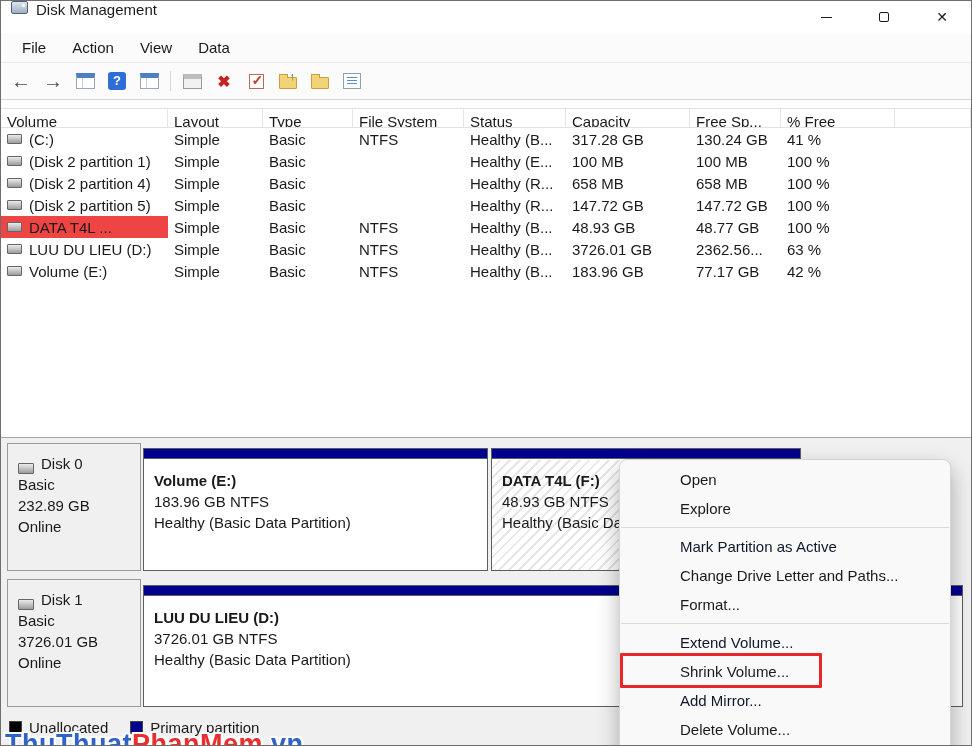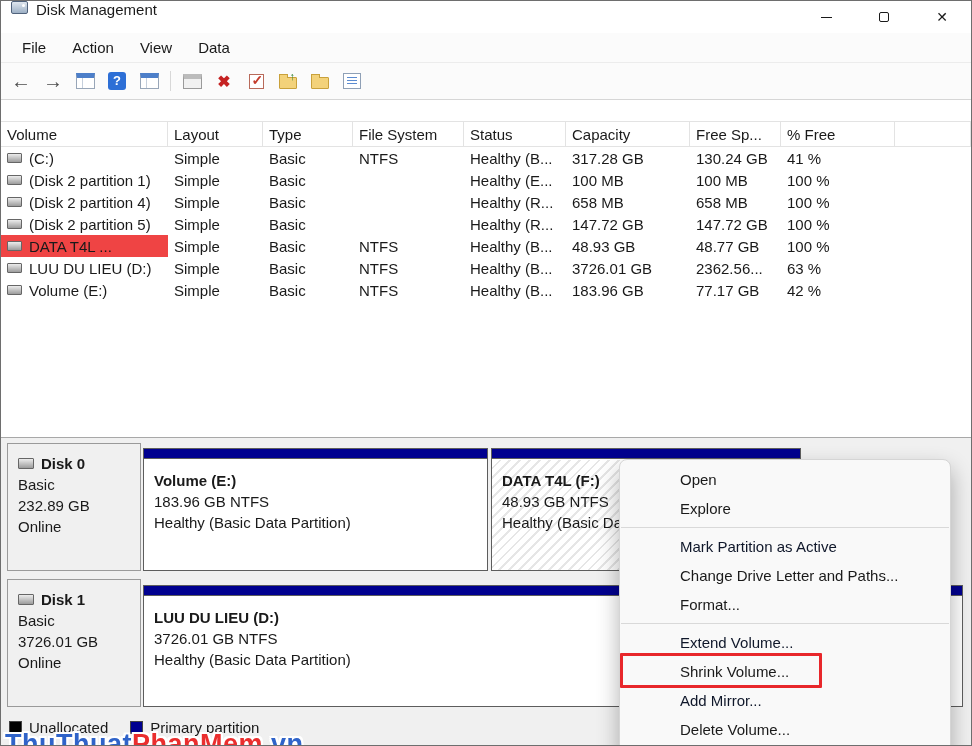--- a/index.html
+++ b/index.html
@@ -37,31 +37,31 @@
   .g-check{width:15px;height:15px;border:1px solid #b86a5a;background:#fff;position:relative}
   .g-check::before{content:"\2713";color:#c43c2c;position:absolute;left:2px;top:-3px;font-size:14px;font-weight:bold}
   .g-folder{width:18px;height:12px;background:#f3d27a;border:1px solid #c9a13b;border-radius:1px;position:relative;margin-top:4px}
   .g-folder::before{content:"";position:absolute;top:-4px;left:-1px;width:7px;height:3px;background:#f3d27a;border:1px solid #c9a13b;border-bottom:none}
   .g-folder-up::after{content:"\2191";position:absolute;right:1px;top:-8px;color:#2c7d2c;font-size:11px;font-weight:bold}
   .g-form{width:18px;height:16px;border:1px solid #8fa0b6;background:#fff;position:relative}
   .g-form::before{content:"";position:absolute;left:3px;right:3px;top:3px;height:9px;background:repeating-linear-gradient(#5b8bd0 0 1px,transparent 1px 3px)}
   
   .listpane{height:338px;background:#fff;border-bottom:1px solid #a8a8a8;overflow:hidden}
   .grid{display:grid;grid-template-columns:167px 95px 90px 111px 102px 124px 91px 114px 1fr}
-  .hdr{height:26px;margin-top:21px;border-top:1px solid #e3e3e3;border-bottom:1px solid #e3e3e3}
+  .hdr{height:20px;margin-top:8px;border-top:1px solid #e3e3e3;border-bottom:1px solid #e3e3e3}
   .hdr .hcell{border-right:1px solid #e3e3e3;padding:4px 6px;font-size:15px;white-space:nowrap;overflow:hidden}
   .row{height:22px;align-items:center;font-size:15px}
   .cell{padding:0 6px;white-space:nowrap;overflow:hidden}
   .vcell{display:flex;align-items:center;padding-left:6px;height:22px;white-space:nowrap;overflow:hidden}
   .vcell.sel{background:#ef4444}
   .disk-ico{display:inline-block;width:15px;height:10px;background:linear-gradient(#ececec,#9c9c9c);border:1px solid #666;border-radius:1px;margin-right:7px;flex:none}
   
   .bottompane{position:relative;height:309px;background:#f0f0f0}
   .disk-label{position:absolute;left:6px;width:134px;height:128px;border:1px solid #9a9a9a;padding:9px 0 0 10px;font-size:15px;line-height:21px;background:#f0f0f0}
-  .disk-name{font-weight:bold;display:flex;align-items:center}
+  .disk-name{font-weight:normal;display:flex;align-items:flex-end}
   .disk-name .disk-ico{width:16px;height:11px}
   .partition{position:absolute;border:1px solid #5d5d5d;background:#fff;overflow:hidden}
   .pbar{height:10px;background:#00008f;border-bottom:1px solid #5d5d5d}
   .ptext{padding:11px 10px 0;font-size:15px;line-height:21px;white-space:nowrap}
   .ptitle{font-weight:bold}
   .hatch .ptext-bg{position:absolute;left:0;right:0;top:11px;bottom:0;background:repeating-linear-gradient(135deg,#ffffff 0 5px,#e6e6e6 5px 7px)}
   .ptext{position:relative}
   
   .legend{position:absolute;left:8px;top:281px;display:flex;align-items:center;gap:22px;font-size:15px}
   .leg-item{display:flex;align-items:center;gap:7px}

